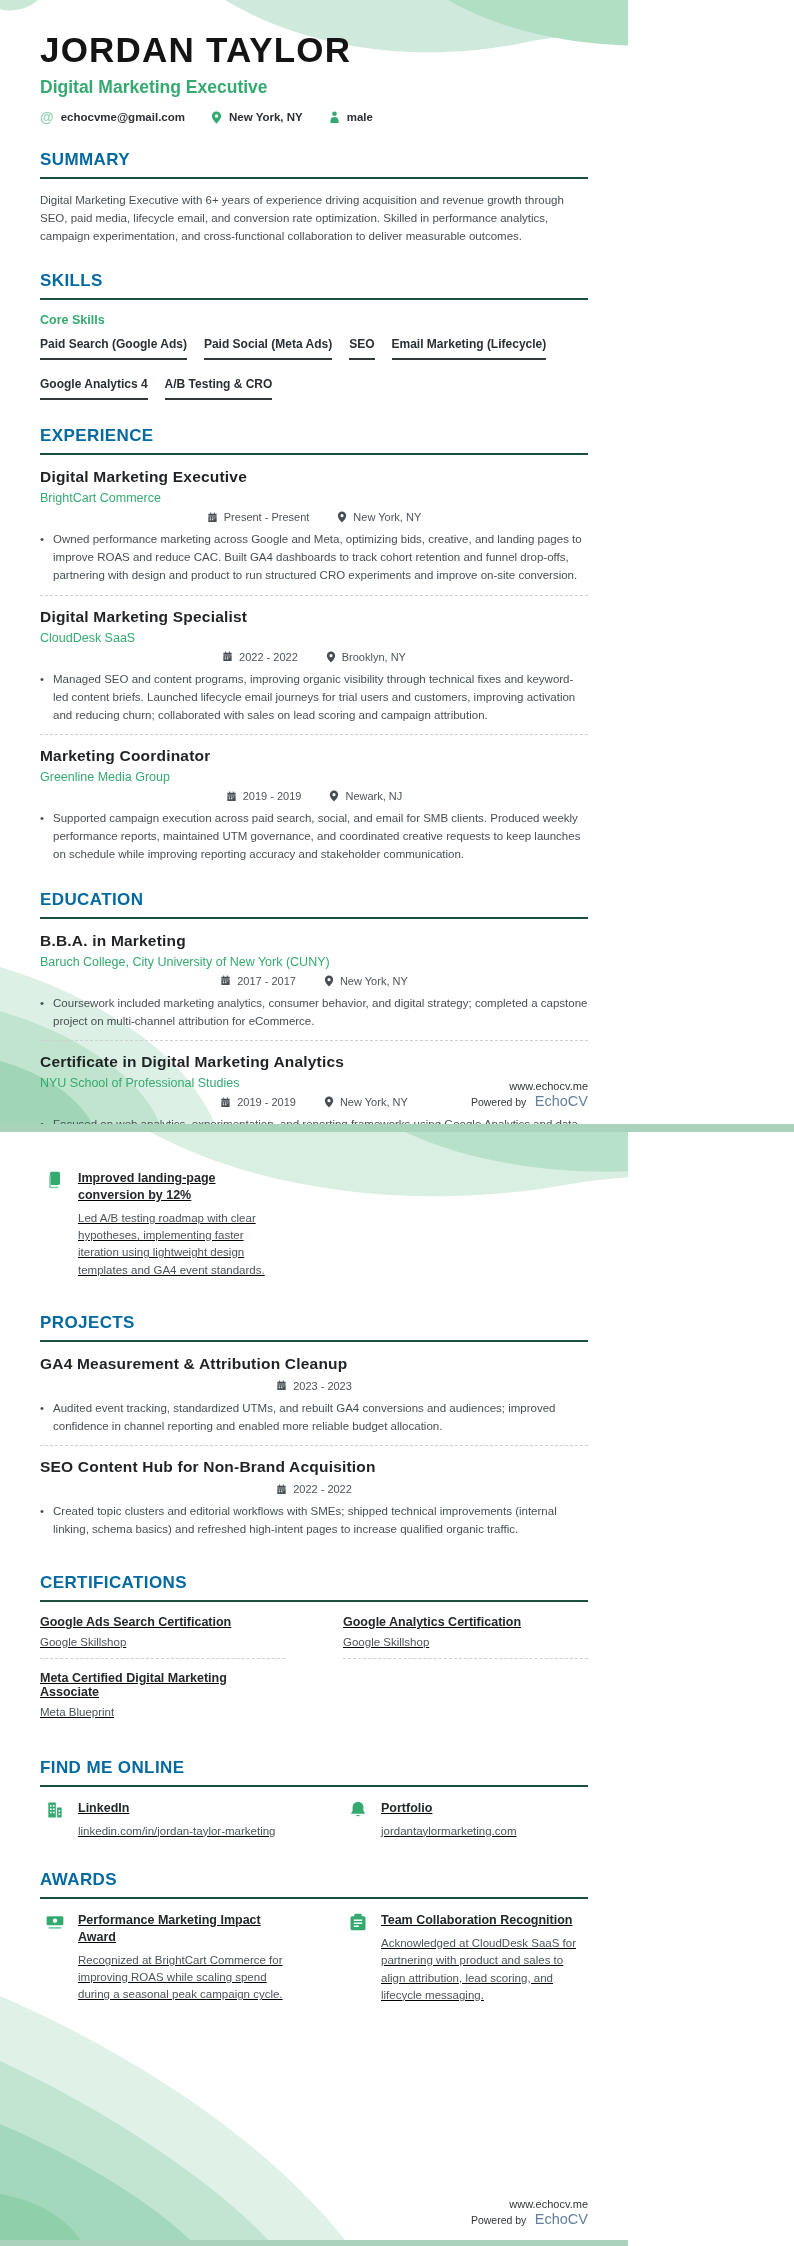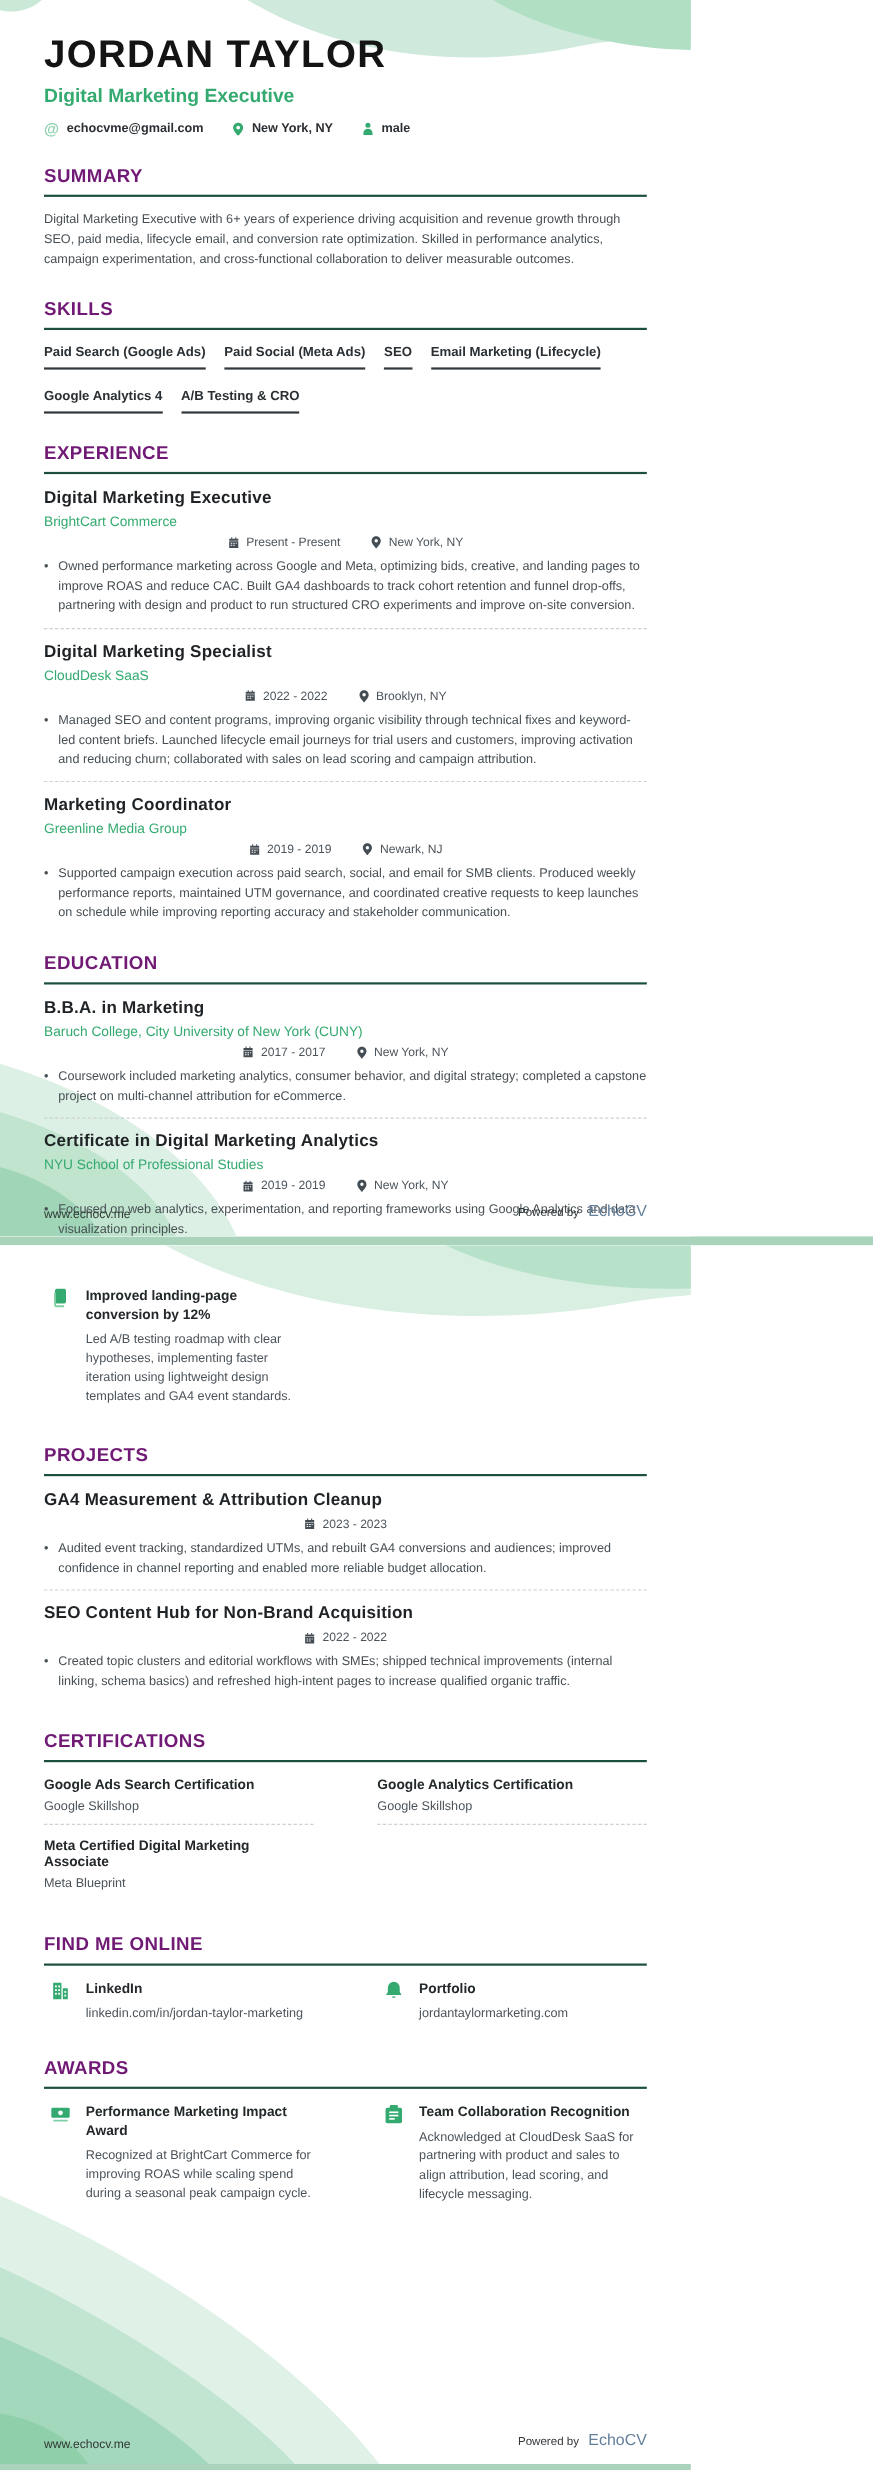--- a/index.html
+++ b/index.html
@@ -22,55 +22,55 @@
   .header { padding-top:30px; }
   .name { font-size:35px; font-weight:800; color:#141414; letter-spacing:1.2px; }
   .role { font-size:17.5px; font-weight:700; color:#35aa70; margin-top:7px; }
   .contact { display:flex; align-items:center; gap:26px; margin-top:12px; }
   .contact .citem { display:flex; align-items:center; gap:7px; font-size:11.5px; font-weight:700; color:#2b2f33; }
   .at-glyph { color:#8fd2ae; font-size:14px; font-weight:700; line-height:1; }
 
   
   .section { margin-top:26px; }
   .sec-head {
-    font-size:17px; font-weight:800; color:#701a75; letter-spacing:.4px;
+    font-size:17px; font-weight:800; color:#0369a1; letter-spacing:.4px;
     border-bottom:2.5px solid #1c4f40; padding-bottom:7px; margin-bottom:13px;
   }
   .body-text { font-size:11.5px; color:#474f54; line-height:1.55; }
 
   
   .skill-group-label { font-size:12.5px; font-weight:700; color:#35aa70; margin-bottom:10px; }
   .skills-wrap { display:flex; flex-wrap:wrap; column-gap:22px; row-gap:13px;gap:17px; }
   .skill-chip { font-size:12px; font-weight:700; color:#2a2f33; border-bottom:2px solid #33383c; padding-bottom:7px; }
 
   
   .entry-title { font-size:15.5px; font-weight:800; color:#1f2326; letter-spacing:.2px; }
   .entry-org { font-size:12.5px; font-weight:400; color:#35aa70; margin-top:5px; }
   .meta-row { display:flex; align-items:center; gap:28px; margin-top:6px;justify-content:center; }
   .meta-item { display:flex; align-items:center; gap:6px; font-size:11px; color:#4c545b; }
   .meta-item svg { flex:none; }
   .bullet { display:flex; gap:9px; margin-top:8px; }
   .bullet .dot { color:#474f54; font-size:11.5px; line-height:1.5; }
   .sep { border-bottom:1px dashed #ccd2cf; margin:10px 0 12px; }
 
   
-  .grid2 { display:grid; grid-template-columns:1fr 1fr; column-gap:58px; }
+  .grid2 { display:grid; grid-template-columns:1fr 1fr; column-gap:58px;text-decoration:underline; }
   .icon-item { display:flex; gap:13px; padding-left:5px; }
   .icon-item .txt { flex:1; }
   .icon-item .ititle { font-size:12.5px; font-weight:800; color:#23282b; line-height:1.35; }
   .icon-item .idesc { font-size:11.5px; color:#4c545b; line-height:1.5; margin-top:6px; max-width:300px; }
 
   
   .cert-name { font-size:12.5px; font-weight:800; color:#23282b; }
   .cert-issuer { font-size:11.5px; color:#4c545b; margin-top:7px; }
   .cert-cell { padding-bottom:10px; }
   .cert-cell.dashed { border-bottom:1px dashed #ccd2cf; margin-bottom:12px; }
 
   
-  .footer { position:absolute; left:40px; right:40px; bottom:14px; display:flex; justify-content:space-between; align-items:flex-end; z-index:3; }
+  .footer { position:absolute; left:40px; right:40px; bottom:14px; display:flex; justify-content:space-between; align-items:flex-end; z-index:3;flex-direction:column; }
   .footer-site { font-size:11px; color:#2e3833; }
   .footer-powered { font-size:10.5px; color:#32383c;text-align:center; }
   .footer-brand { font-size:14.5px; color:#64809b; margin-left:4px; }
 
   .award-title { max-width:215px; }
   .online-url { font-size:11.5px; color:#4c545b; line-height:1.5; margin-top:6px; max-width:210px; word-break:break-word; }
   .link { cursor:pointer; }
 </style>
 </head>
 <body>
@@ -115,20 +115,21 @@
       </div>
     </div>
 
     <div class="section">
       <div class="sec-head">SUMMARY</div>
       <div class="body-text">Digital Marketing Executive with 6+ years of experience driving acquisition and revenue growth through SEO, paid media, lifecycle email, and conversion rate optimization. Skilled in performance analytics, campaign experimentation, and cross-functional collaboration to deliver measurable outcomes.</div>
     </div>
 
     <div class="section">
       <div class="sec-head">SKILLS</div>
+      <div class="skill-group-label">Core Skills</div>
       <div class="skills-wrap">
         <span class="skill-chip">Paid Search (Google Ads)</span>
         <span class="skill-chip">Paid Social (Meta Ads)</span>
         <span class="skill-chip">SEO</span>
         <span class="skill-chip">Email Marketing (Lifecycle)</span>
         <span class="skill-chip">Google Analytics 4</span>
         <span class="skill-chip">A/B Testing &amp; CRO</span>
       </div>
     </div>
 

